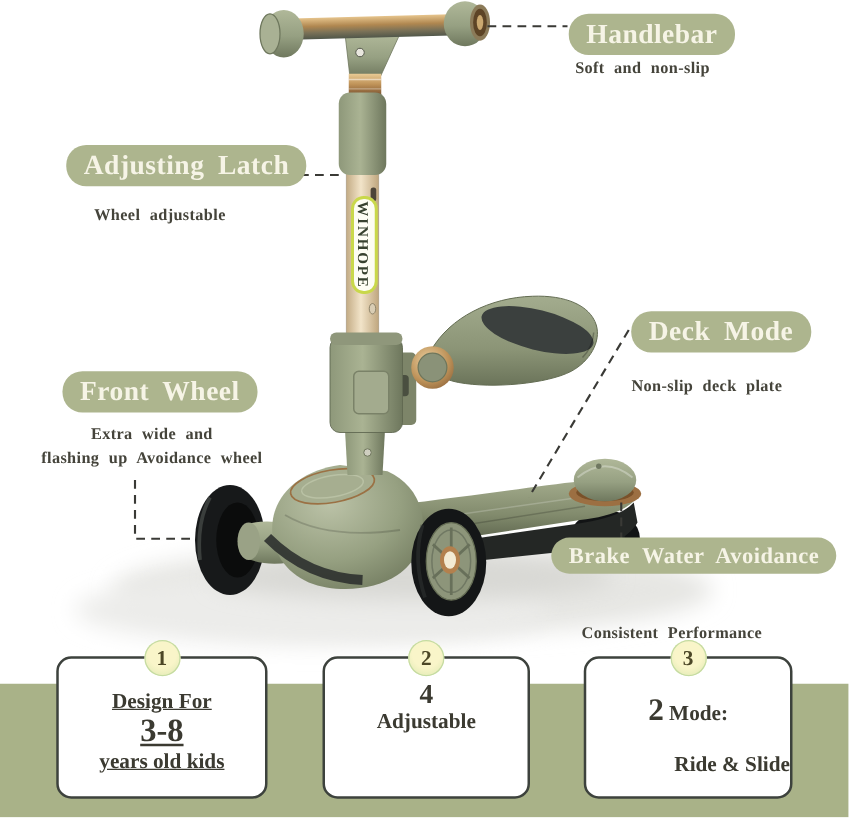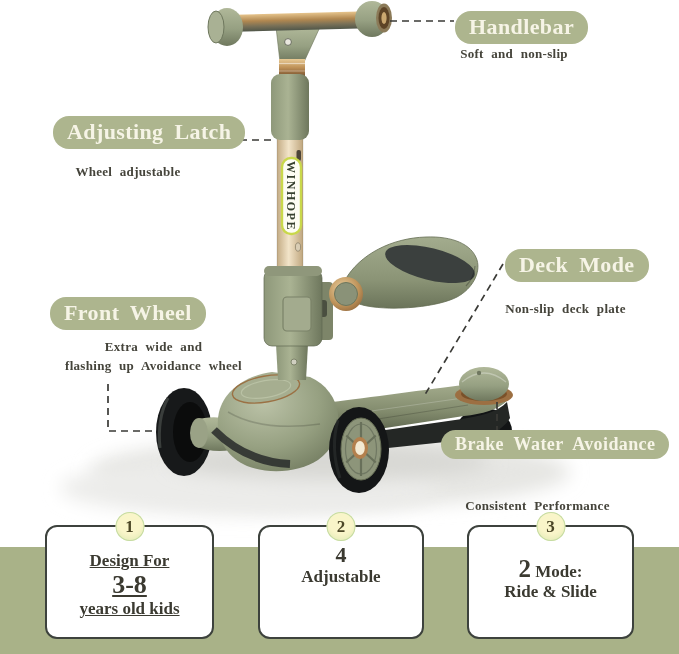--- a/index.html
+++ b/index.html
@@ -57,21 +57,21 @@
   .fb-big{font-size:26px;line-height:28px;}
   .fb-mid{font-size:22px;line-height:24px;}
   .inline-big{font-size:25px;}
   #box1{left:45px;width:165px;}
   #box2{left:258px;width:162px;}
   #box3{left:467px;width:163px;}
   #box1 .content{padding-top:24px;text-decoration:underline;}
   #box2 .content{padding-top:16px;}
   #box3 .content{padding-top:32px;}
   #box2 .gap{margin-top:7px;}
-  #box3 .gap{margin-top:0;}
+  #box3 .gap{margin-top:21px;text-align:right;}
 
   
   .scooter-svg{position:absolute;left:0;top:0;}
 </style>
 </head>
 <body>
 
 <div class="stage">
 
   <svg class="scooter-svg" width="679" height="654" viewBox="0 0 679 654">
@@ -254,21 +254,21 @@
     </g>
   </svg>
 
   <div class="pill" style="left:455px;top:11px;">Handlebar</div>
   <div class="caption" style="left:429px;top:44px;width:170px;">Soft and non-slip</div>
 
   <div class="pill" style="left:53px;top:116px;">Adjusting Latch</div>
   <div class="caption" style="left:43px;top:162px;width:170px;">Wheel adjustable</div>
 
   <div class="pill" style="left:50px;top:297px;">Front Wheel</div>
-  <div class="caption" style="left:0px;top:337px;width:243px;margin-left:32px;">
+  <div class="caption" style="left:0px;top:337px;width:243px;">
     <div>Extra wide and</div>
     <div>flashing up Avoidance wheel</div>
   </div>
 
   <div class="pill" style="left:505px;top:249px;">Deck Mode</div>
   <div class="caption" style="left:483px;top:288px;width:165px;margin-top:11px;">Non-slip deck plate</div>
 
   <div class="pill" style="left:441px;top:430px;font-size:18px;">Brake Water Avoidance</div>
   <div class="caption" style="left:430px;top:496px;width:215px;">Consistent Performance</div>
 

